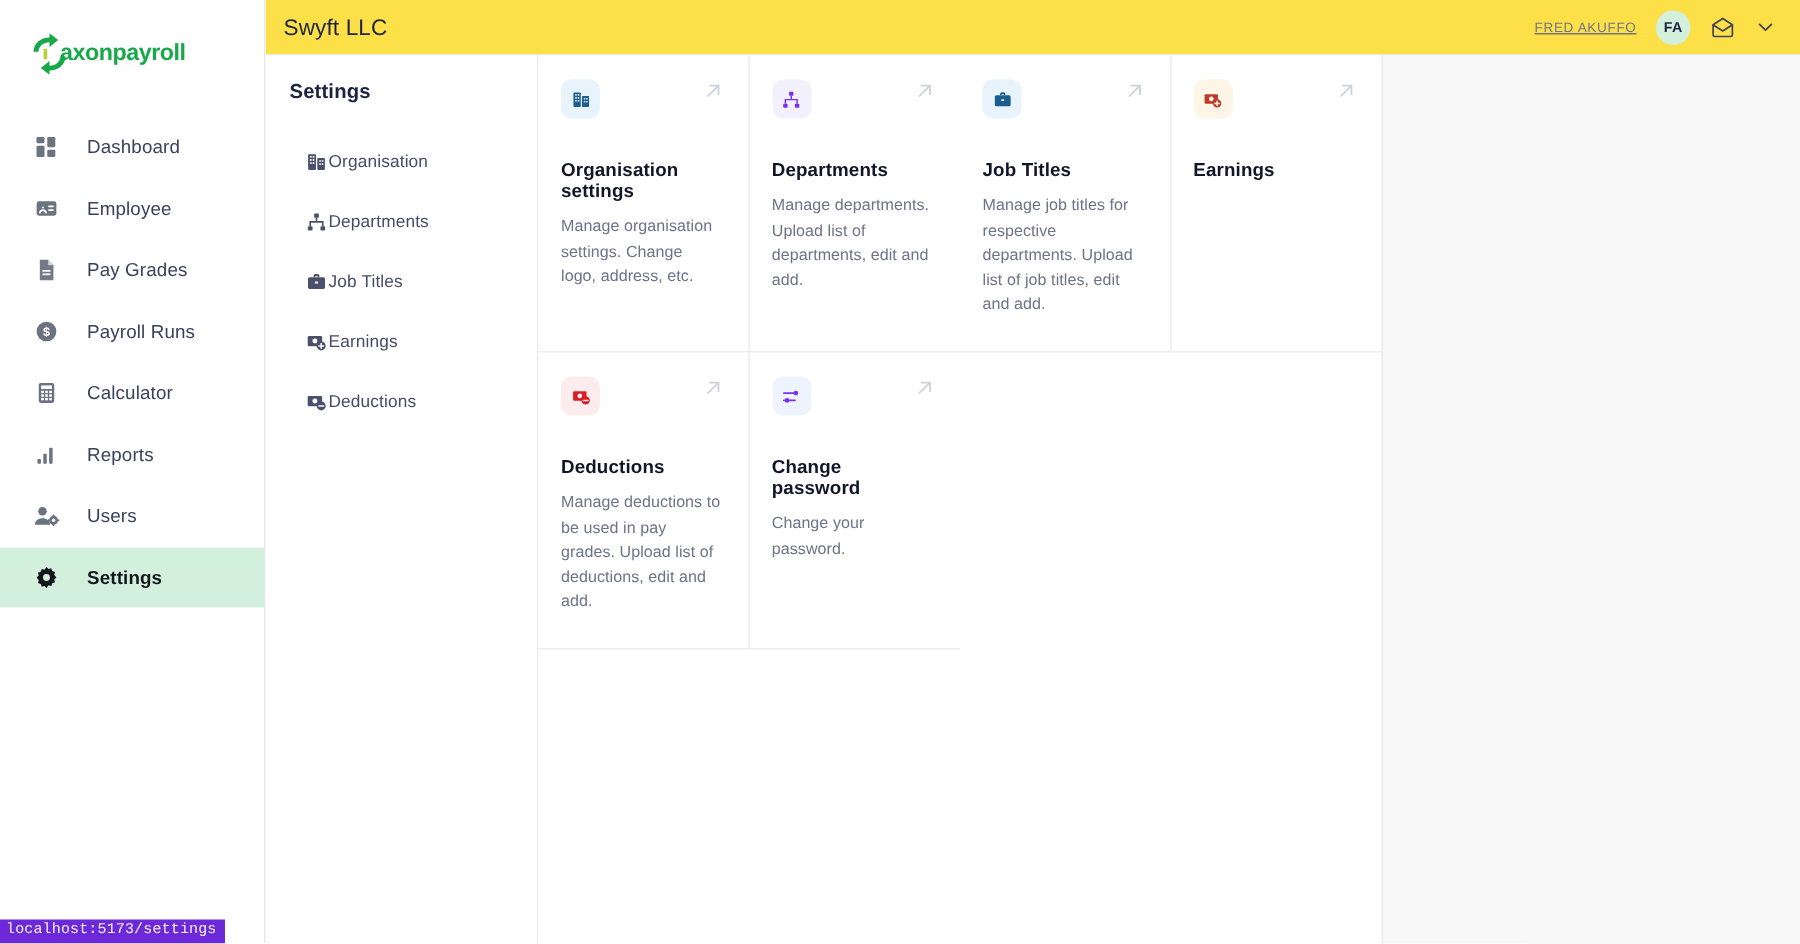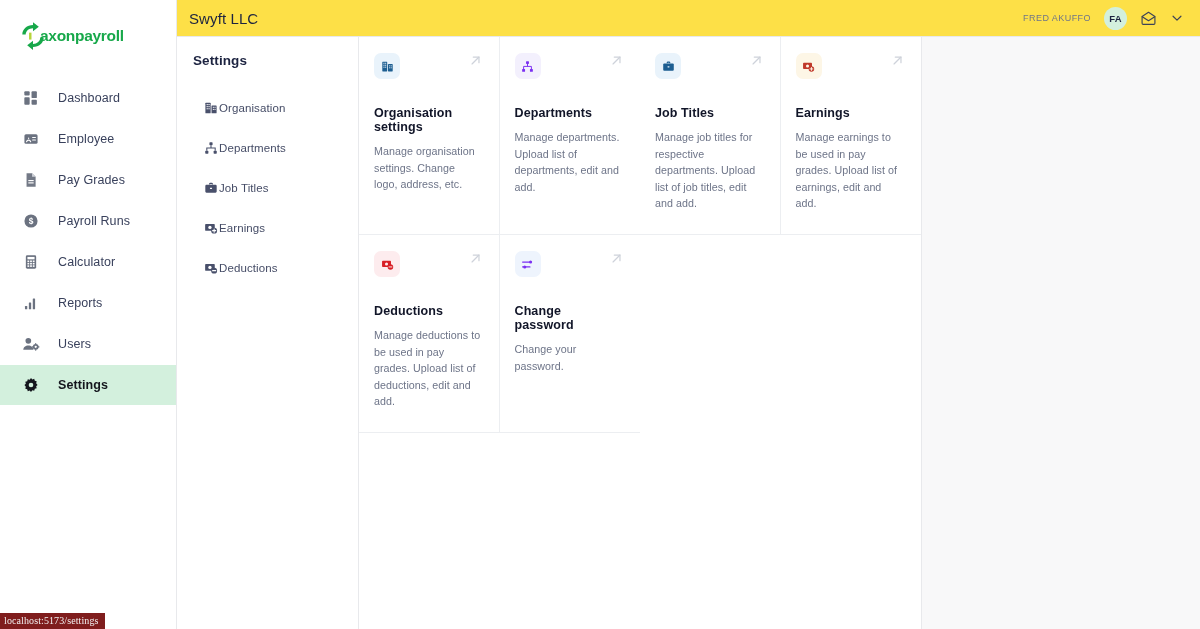--- a/index.html
+++ b/index.html
@@ -64,20 +64,21 @@
   .company-title {
     font-size: 15px; color: #1c2340; font-weight: 400;
     letter-spacing: 0.1px; padding-left: 4px;
   }
   .topbar-right {
     margin-left: auto; display: flex; align-items: center; gap: 13px;
   }
   .user-name {
     font-size: 9px; color: #6f7588; letter-spacing: 0.45px;
     text-transform: uppercase;
+    text-decoration: underline;
   }
   .avatar {
     width: 23px; height: 23px; border-radius: 50%;
     background: #d3f0dd; color: #1c2340;
     font-size: 9.5px; font-weight: 700; letter-spacing: .2px;
     display: flex; align-items: center; justify-content: center;
     cursor: pointer;
   }
   .icon-btn { display: flex; align-items: center; cursor: pointer; color: #3c4257; }
 
@@ -140,23 +141,23 @@
   }
   .card-desc {
     margin-top: 9px;
     font-size: 10.7px; line-height: 1.55; color: #6d7488;
     max-width: 248px; letter-spacing: .05px;
   }
 
   
   .statusbar {
     position: absolute; left: 0; bottom: 0;
-    background: #7f1d1d; color: #f1f1f1;
+    background: #6d28d9; color: #f1f1f1;
     font-size: 10px; padding: 2px 6px 3px 4px;
-    font-family: Liberation Serif, serif;
+    font-family: Liberation Mono, monospace;
     letter-spacing: .1px;
     z-index: 50;
   }
 </style>
 </head>
 <body>
 
 <div class="app">
 
   <aside class="sidebar">
@@ -467,21 +468,20 @@
                 </svg>
               </span>
             </div>
             <span class="card-arrow">
               <svg viewBox="0 0 16 16" width="15" height="15" fill="none" stroke="currentColor" stroke-width="1.3" stroke-linecap="round" stroke-linejoin="round">
                 <path d="M4.3 11.7 11.7 4.3"></path>
                   <path d="M5.6 4.3h6.1v6.1"></path>
               </svg>
             </span>
             <div class="card-title">Earnings</div>
-            <div class="card-desc">Manage earnings to be used in pay grades. Upload list of earnings, edit and add.</div>
           </div>
 
           <div class="card">
             <div class="card-icon" style="background:#fdecee">
               <span style="color:#d81f26;display:flex">
                 <svg viewBox="0 0 16 16" width="13" height="13">
                   <rect x="1.3" y="3.4" width="11" height="7.8" rx="1" fill="currentColor"></rect>
                   <circle cx="6.8" cy="7.3" r="1.9" fill="#fdecee"></circle>
                   <circle cx="11.6" cy="11" r="3.4" fill="currentColor"></circle>
                   <path d="M9.8 11h3.6" stroke="#fdecee" stroke-width="1.2" stroke-linecap="round"></path>

